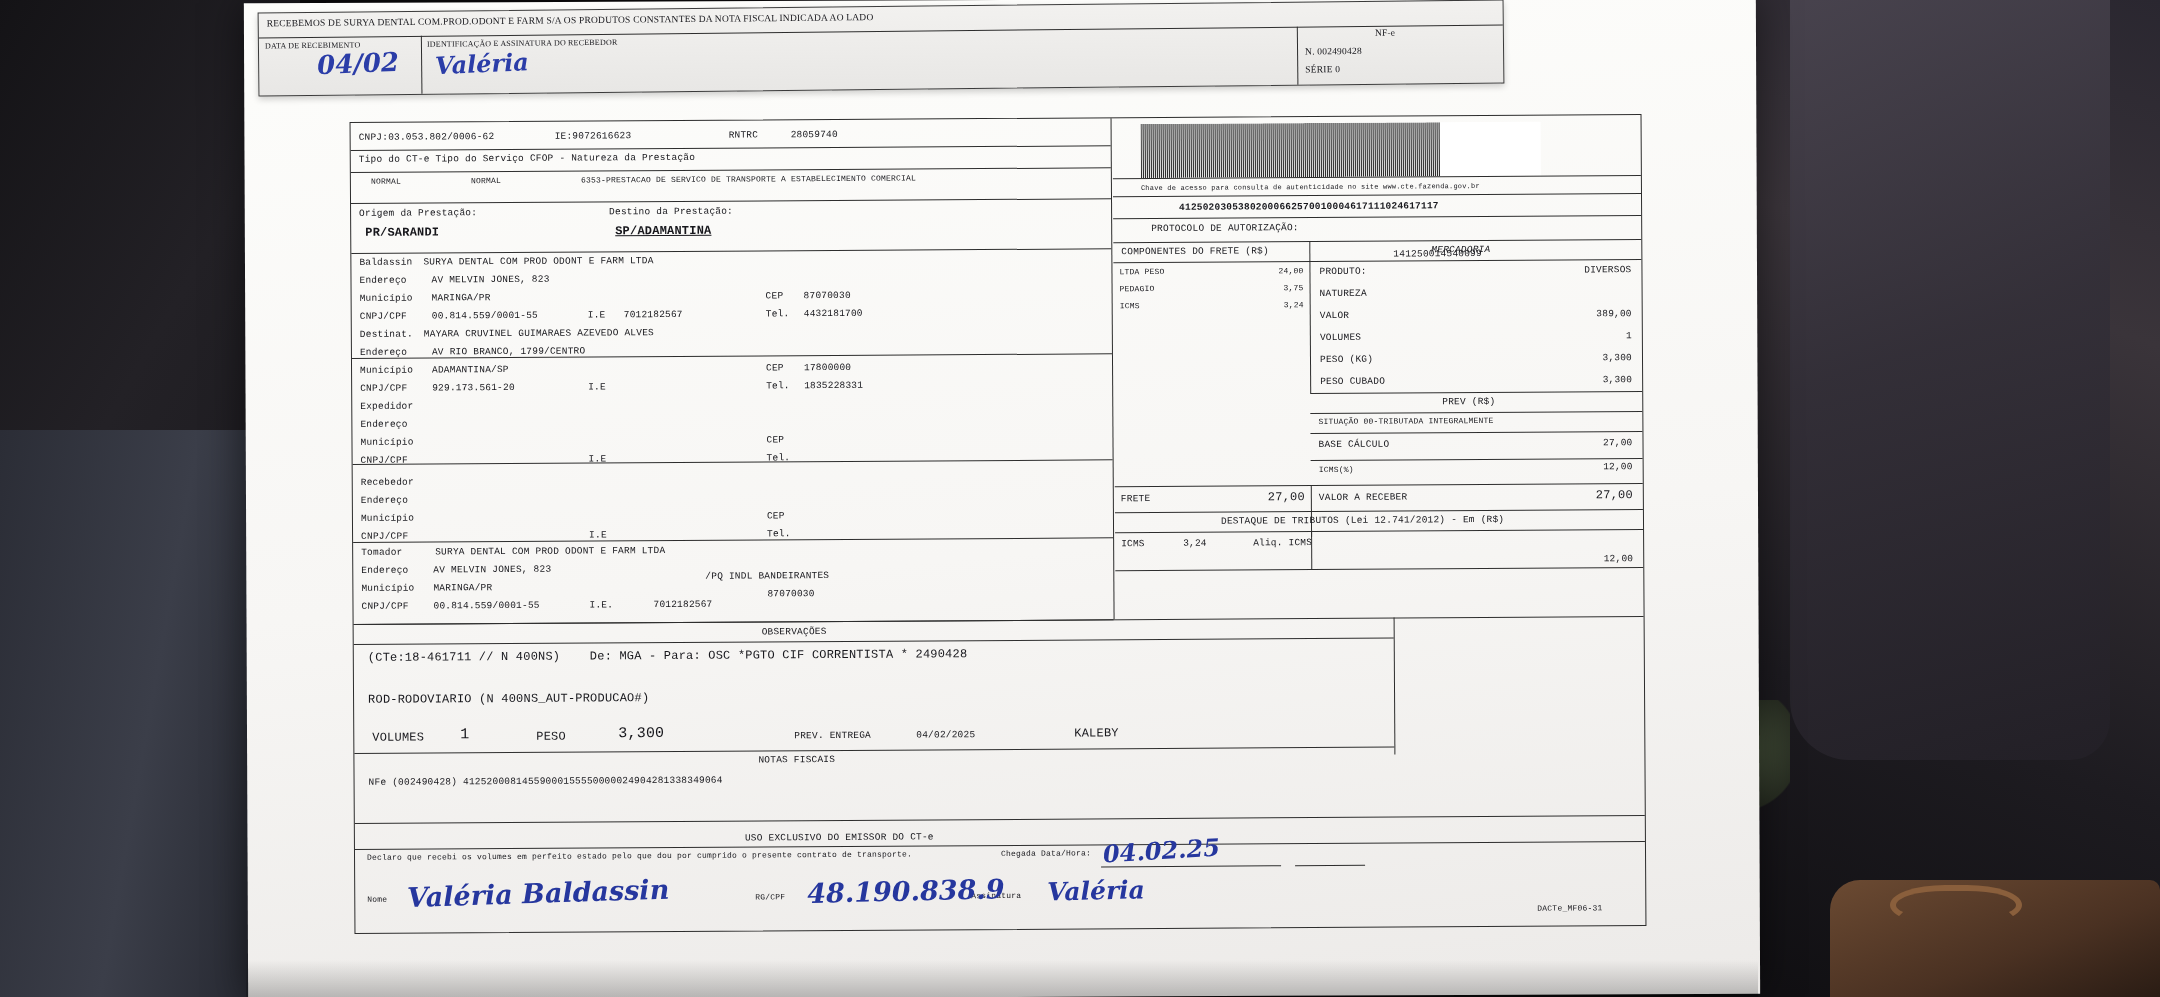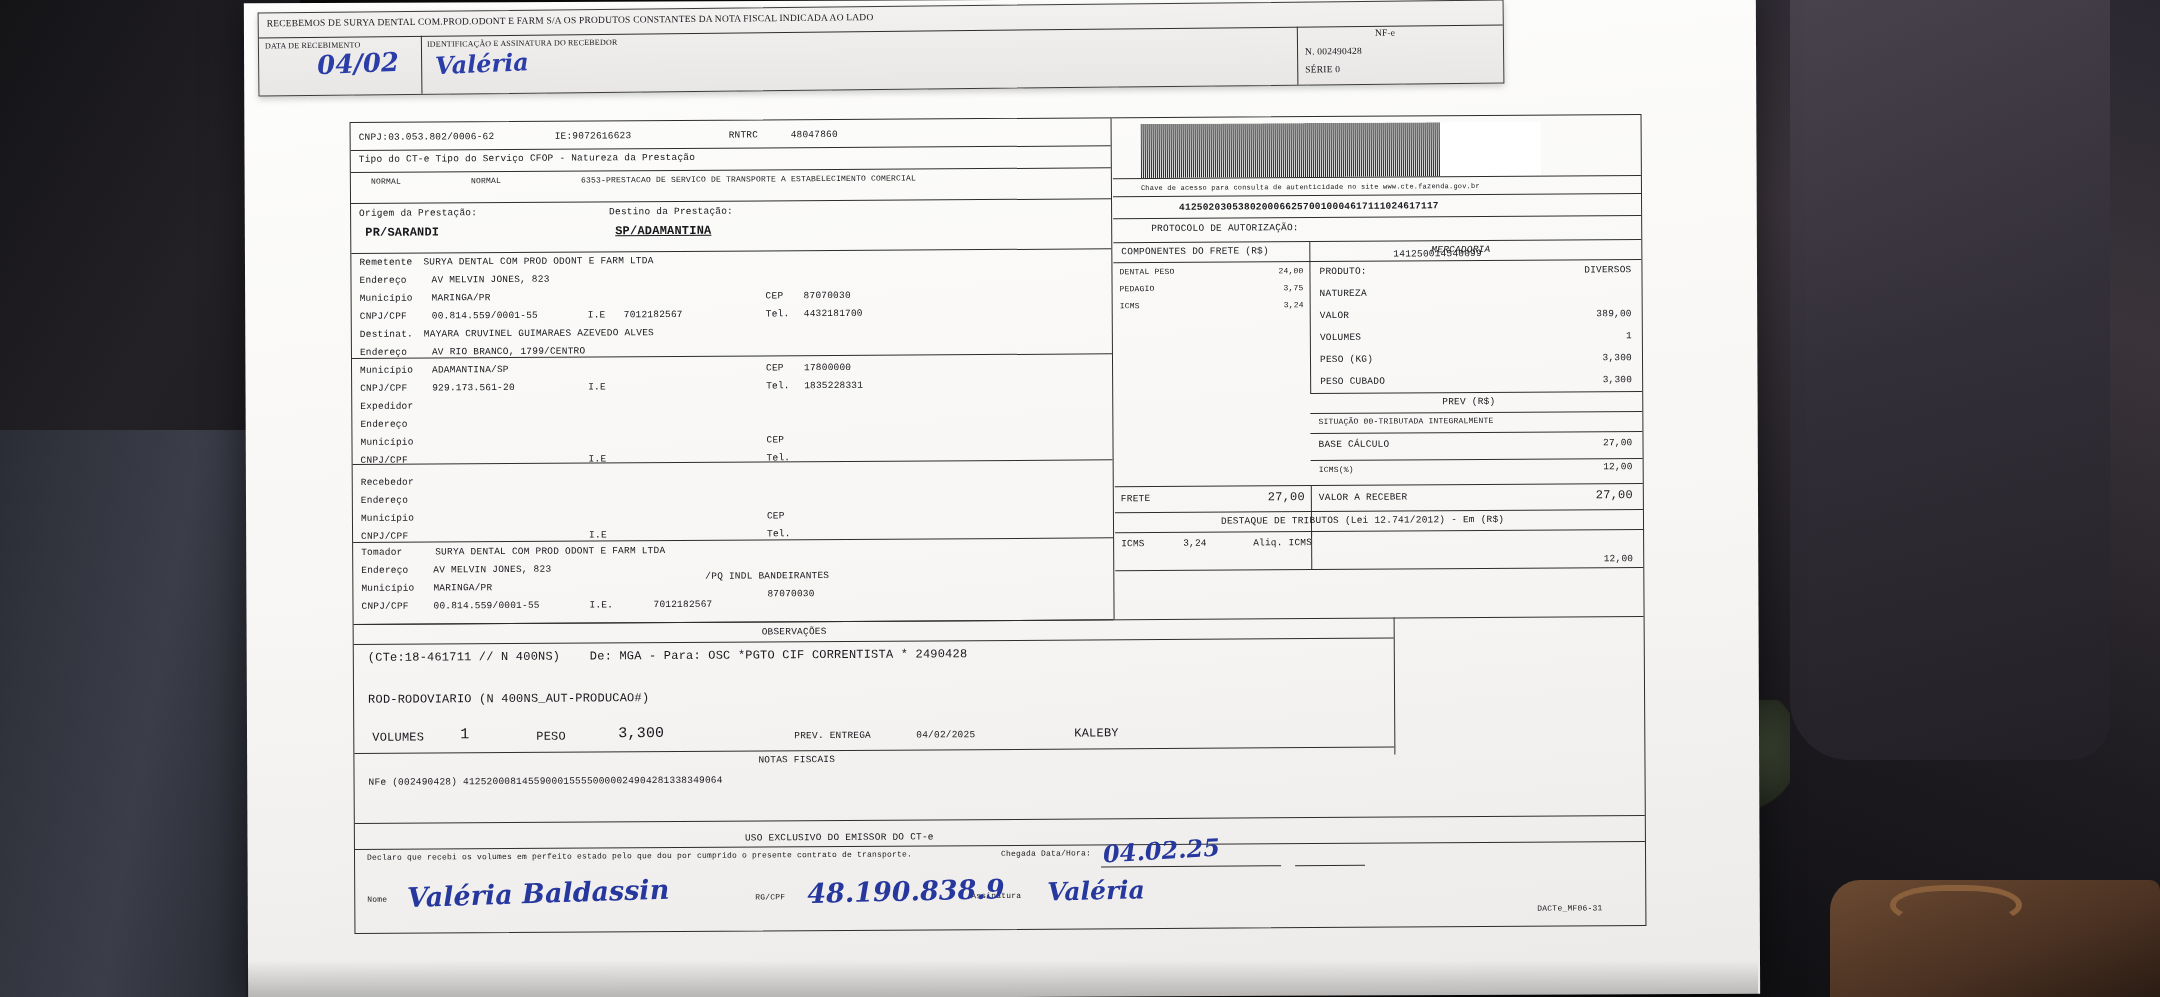--- a/index.html
+++ b/index.html
@@ -128,33 +128,33 @@
     <div class="ln h" style="left:0;top:235px;width:760px;"></div>
     <div class="ln h" style="left:0;top:341px;width:760px;"></div>
     <div class="ln h" style="left:0;top:419px;width:760px;"></div>
     <div class="ln h" style="left:0;top:501px;width:760px;"></div>
 
     <div class="ln v" style="left:760px;top:0;height:501px;"></div>
 
     <div class="t sm" style="left:8px;top:9px;">CNPJ:03.053.802/0006-62</div>
     <div class="t sm" style="left:204px;top:9px;">IE:9072616623</div>
     <div class="t sm" style="left:378px;top:9px;">RNTRC</div>
-    <div class="t sm" style="left:440px;top:9px;">48047860</div>
+    <div class="t sm" style="left:440px;top:9px;">28059740</div>
 
     <div class="t sm" style="left:8px;top:31px;">Tipo do CT-e Tipo do Serviço CFOP - Natureza da Prestação</div>
     <div class="t xs" style="left:20px;top:54px;">NORMAL</div>
     <div class="t xs" style="left:120px;top:54px;">NORMAL</div>
     <div class="t xs" style="left:230px;top:54px;">6353-PRESTACAO DE SERVICO DE TRANSPORTE A ESTABELECIMENTO COMERCIAL</div>
 
     <div class="t sm" style="left:8px;top:85px;">Origem da Prestação:</div>
     <div class="t md b" style="left:14px;top:103px;">PR/SARANDI</div>
     <div class="t sm" style="left:258px;top:85px;">Destino da Prestação:</div>
     <div class="t md b" style="left:264px;top:103px;text-decoration:underline;">SP/ADAMANTINA</div>
 
-    <div class="t sm" style="left:8px;top:134px;">Remetente</div>
+    <div class="t sm" style="left:8px;top:134px;">Baldassin</div>
     <div class="t sm" style="left:72px;top:134px;">SURYA DENTAL COM PROD ODONT E FARM LTDA</div>
     <div class="t sm" style="left:8px;top:152px;">Endereço</div>
     <div class="t sm" style="left:80px;top:152px;">AV MELVIN JONES, 823</div>
     <div class="t sm" style="left:8px;top:170px;">Município</div>
     <div class="t sm" style="left:80px;top:170px;">MARINGA/PR</div>
     <div class="t sm" style="left:8px;top:188px;">CNPJ/CPF</div>
     <div class="t sm" style="left:80px;top:188px;">00.814.559/0001-55</div>
     <div class="t sm" style="left:236px;top:188px;">I.E</div>
     <div class="t sm" style="left:272px;top:188px;">7012182567</div>
     <div class="t sm" style="left:414px;top:170px;">CEP</div>
@@ -364,21 +364,21 @@
     <div class="ln h" style="left:762px;top:100px;width:528px;"></div>
     <div class="t sm" style="left:800px;top:105px;">PROTOCOLO DE AUTORIZAÇÃO:</div>
     <div class="t sm" style="left:1042px;top:105px;margin-top:27px;">141250014540099</div>
     <div class="ln h" style="left:762px;top:124px;width:528px;"></div>
 
     <div class="ln v" style="left:958px;top:124px;height:117px;"></div>
     <div class="t sm" style="left:770px;top:128px;">COMPONENTES DO FRETE (R$)</div>
     <div class="t sm" style="left:1080px;top:128px;font-style:italic;">MERCADORIA</div>
     <div class="ln h" style="left:762px;top:144px;width:528px;"></div>
 
-    <div class="t xs" style="left:768px;top:149px;">DENTAL PESO</div>
+    <div class="t xs" style="left:768px;top:149px;">LTDA PESO</div>
     <div class="t xs r" style="left:856px;top:149px;width:96px;">24,00</div>
     <div class="t xs" style="left:768px;top:166px;">PEDAGIO</div>
     <div class="t xs r" style="left:856px;top:166px;width:96px;">3,75</div>
     <div class="t xs" style="left:768px;top:183px;">ICMS</div>
     <div class="t xs r" style="left:856px;top:183px;width:96px;">3,24</div>
 
     <div class="t sm" style="left:968px;top:149px;">PRODUTO:</div>
     <div class="t sm r" style="left:1100px;top:149px;width:180px;">DIVERSOS</div>
     <div class="t sm" style="left:968px;top:171px;">NATUREZA</div>
     <div class="t sm r" style="left:1100px;top:171px;width:180px;"></div>

